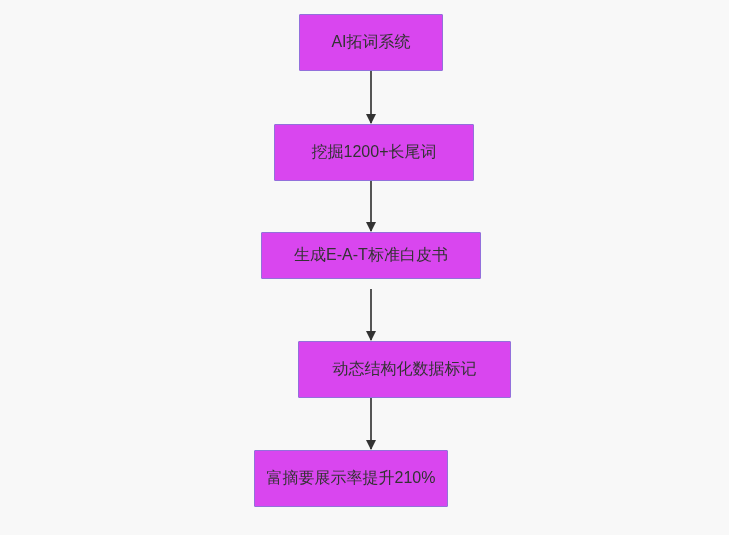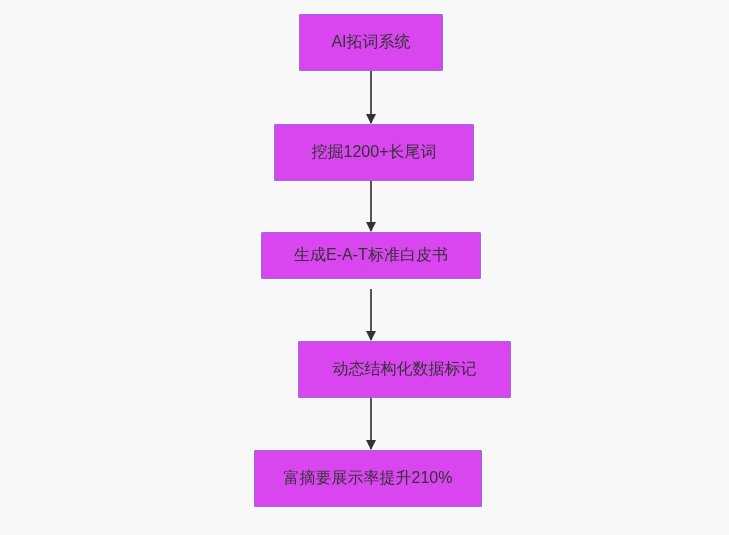--- a/index.html
+++ b/index.html
@@ -29,21 +29,21 @@
     justify-content: center;
     color: #333333;
     font-size: 16px;
     text-align: center;
     white-space: nowrap;
   }
   .node-1 { left: 299px; top: 14px;  width: 144px; height: 57px; }
   .node-2 { left: 274px; top: 124px; width: 200px; height: 57px; }
   .node-3 { left: 261px; top: 232px; width: 220px; height: 47px; }
   .node-4 { left: 264px; top: 341px; width: 213px; height: 57px; margin-left: 34px; }
-  .node-5 { left: 254px; top: 450px; width: 228px; height: 57px; }
+  .node-5 { left: 254px; top: 450px; width: 194px; height: 57px; }
 
   .edge {
     position: absolute;
     left: 370px;
     width: 2px;
     background: #555555;
   }
   .edge::after {
     content: "";
     position: absolute;

